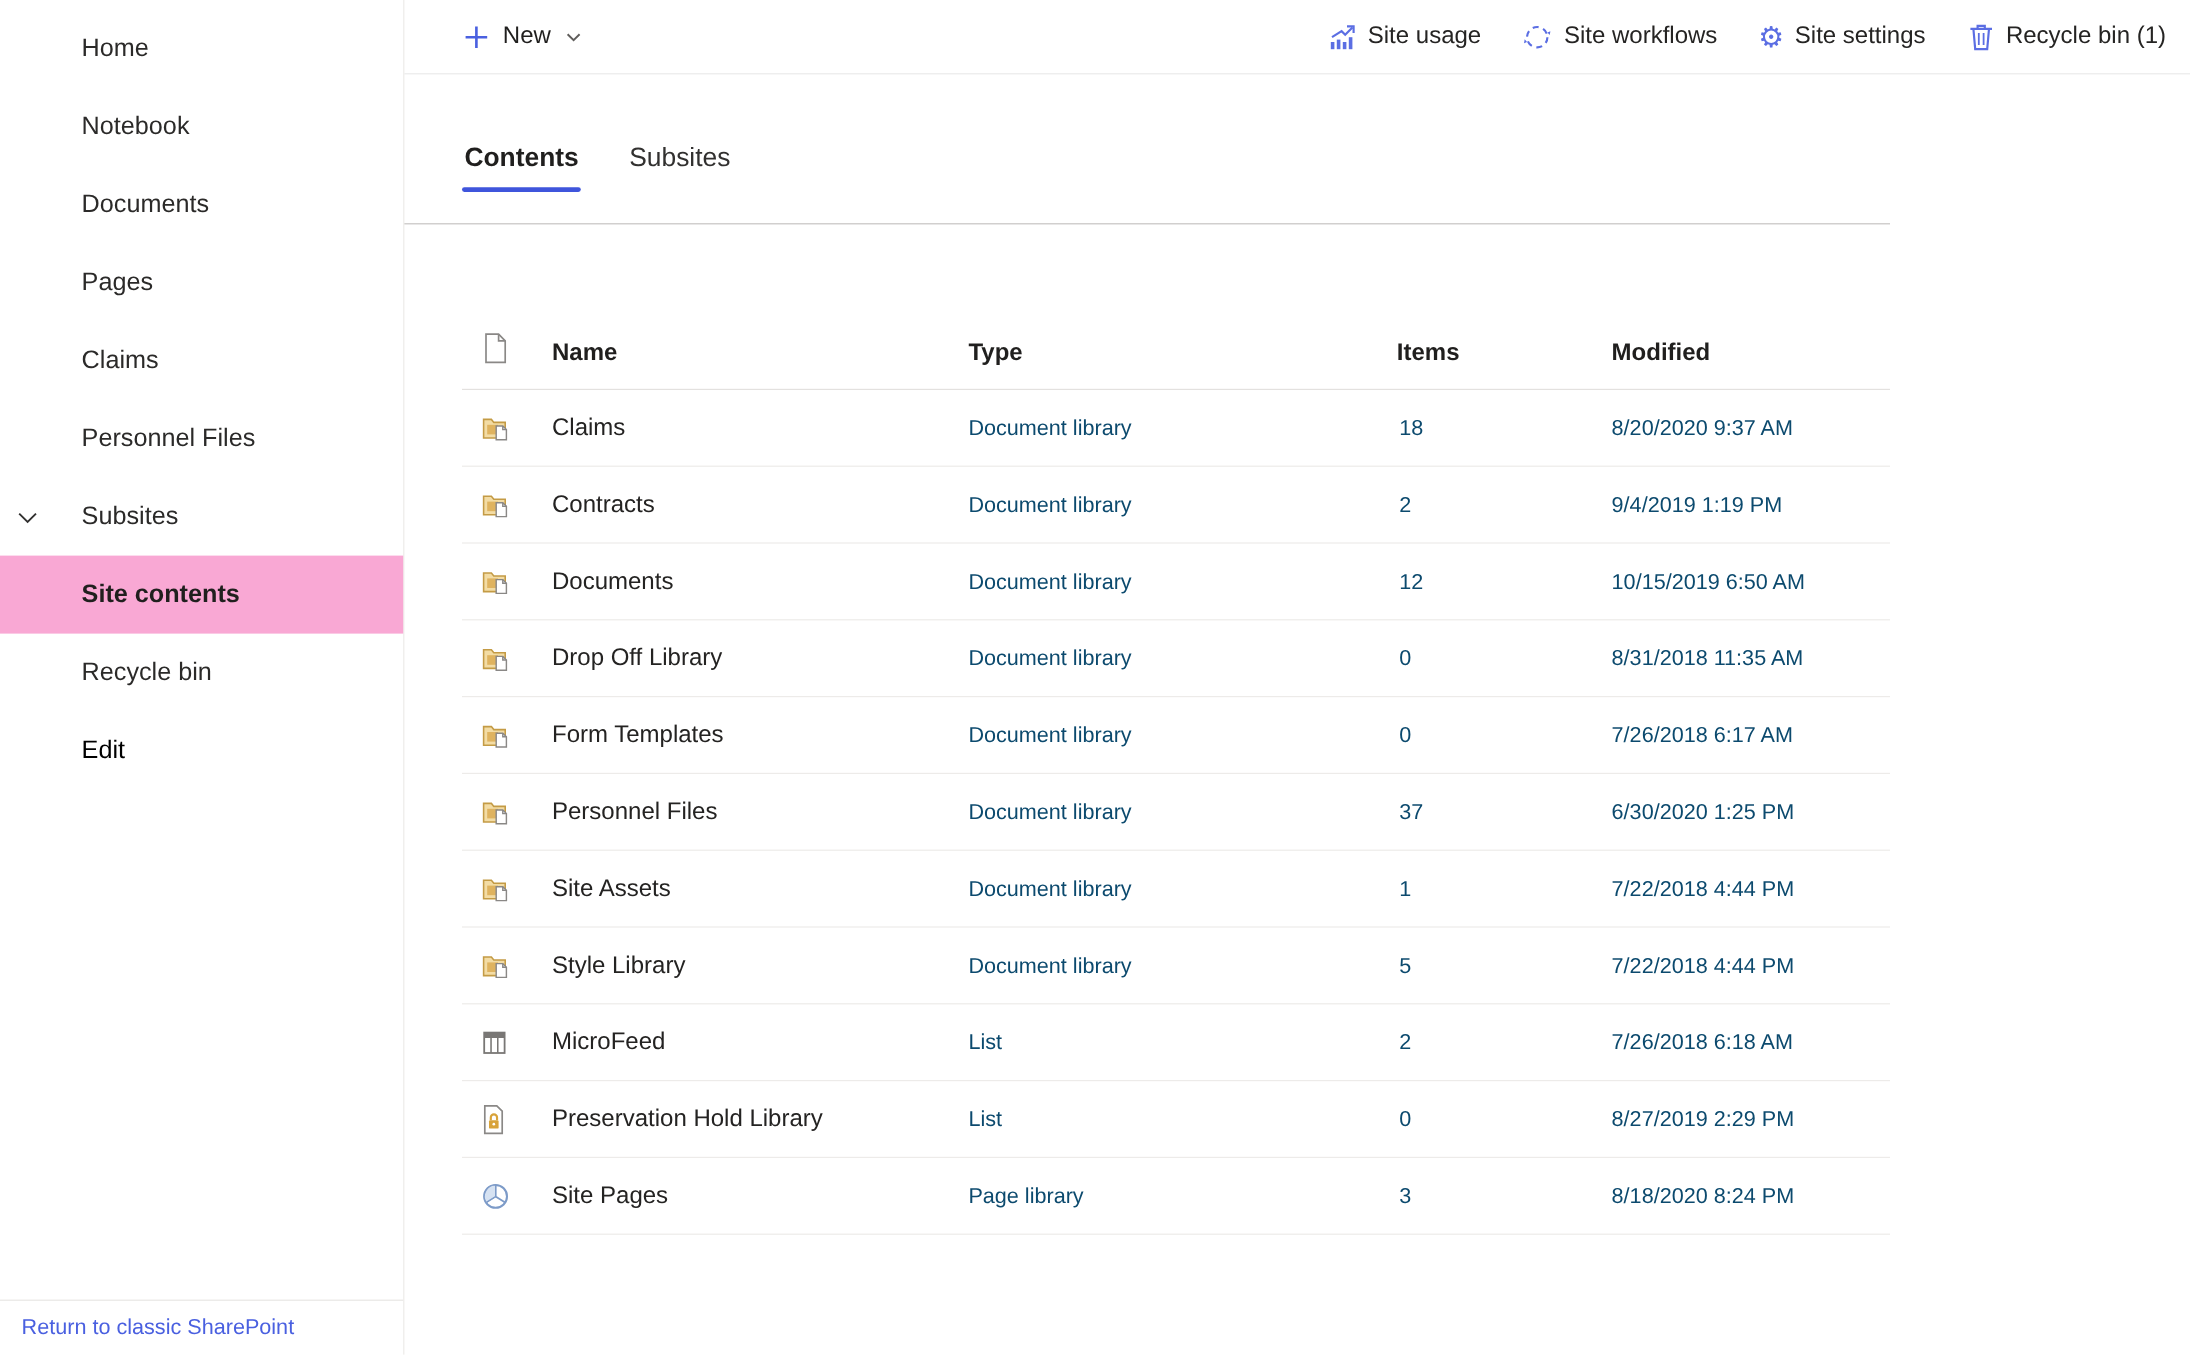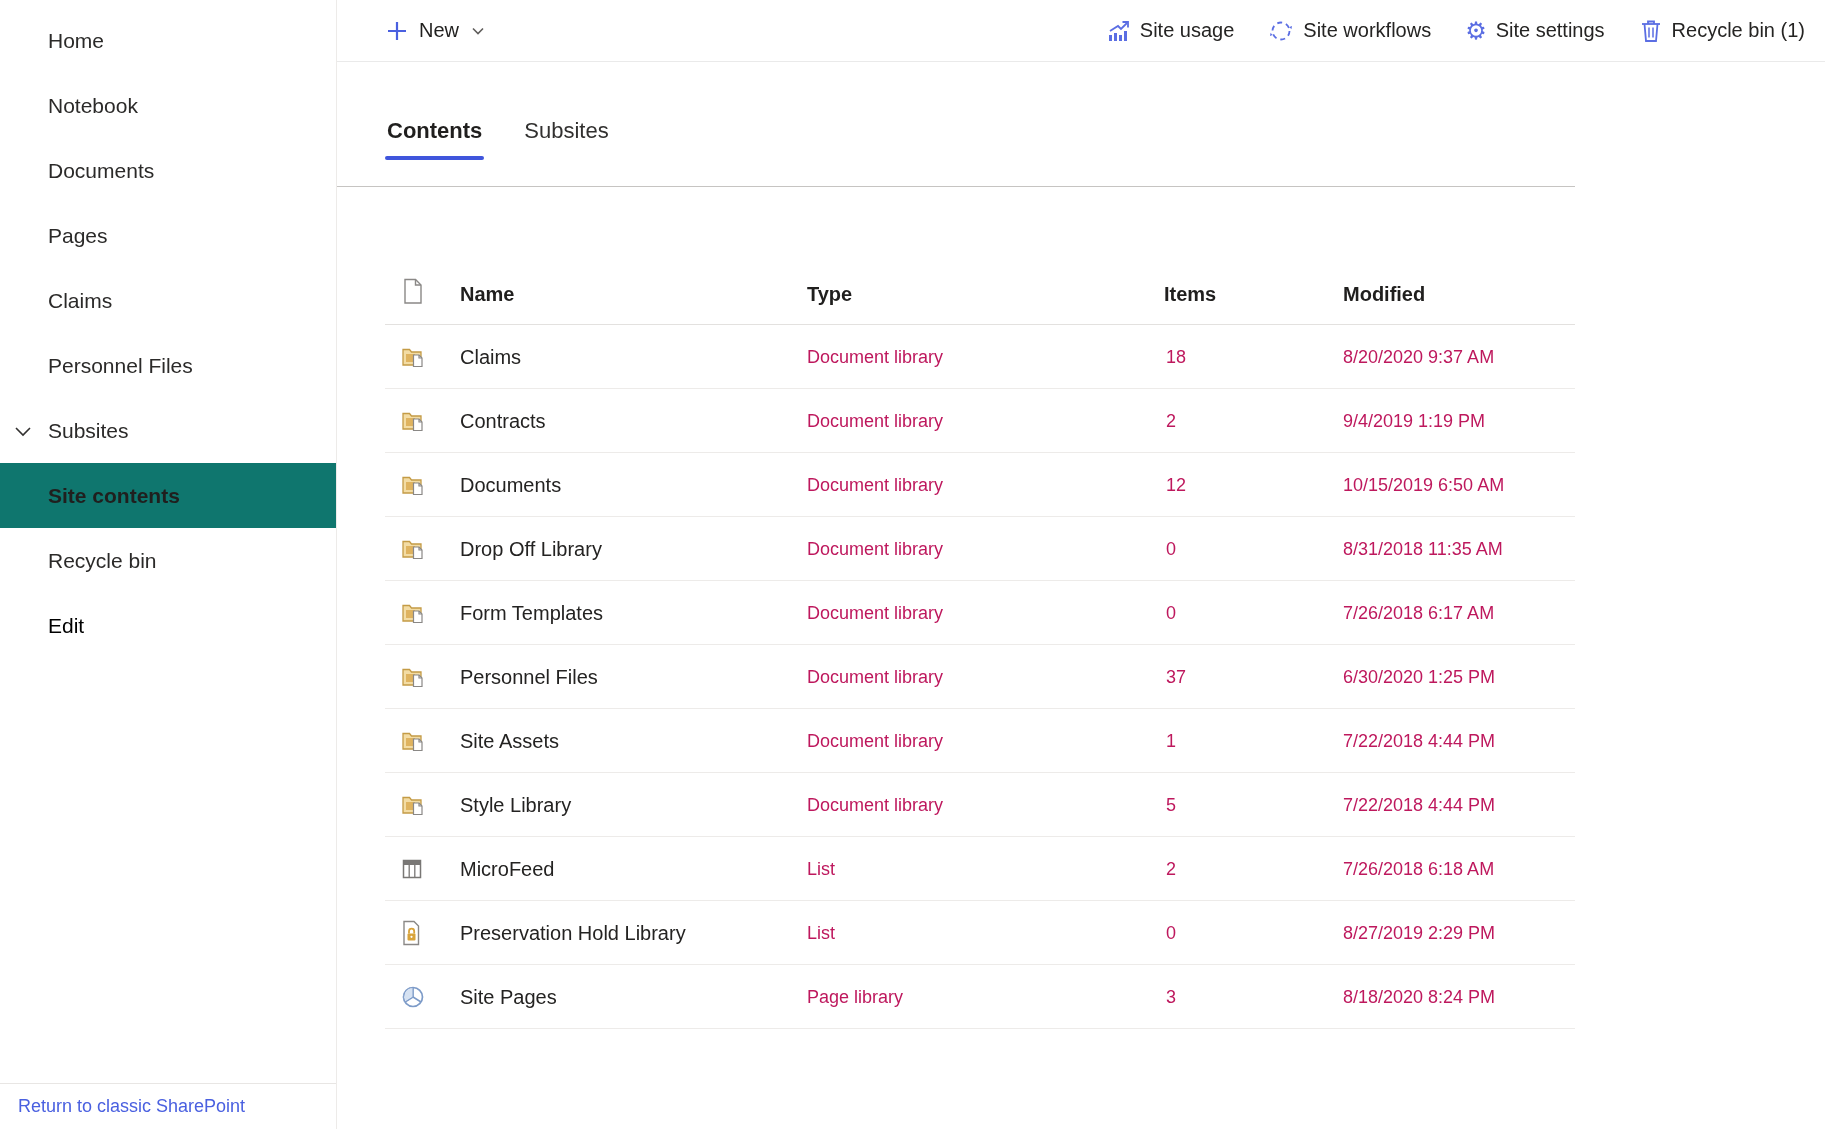--- a/index.html
+++ b/index.html
@@ -3,23 +3,23 @@
 <meta charset="utf-8">
 <style>
   * { margin:0; padding:0; box-sizing:border-box; }
   html,body { width:1825px; height:1129px; overflow:hidden; background:#fff;
     font-family:"Liberation Sans","DejaVu Sans",sans-serif; color:#201f1e; }
   .app { position:relative; width:1825px; height:1129px; display:flex; }
 
   
   aside { width:337px; height:100%; border-right:1px solid #edebe9; position:relative; background:#fff; flex:0 0 337px; }
   #side-nav { padding-top:8px; }
-  .nav-item { position:relative; height:65px; display:flex; align-items:center; padding-left:48px;
+  .nav-item { position:relative; height:65px; display:flex; align-items:center; padding-left:68px;
     font-size:21px; color:#2b2a29; cursor:pointer; }
-  .nav-item.selected { background:#0f766e; font-weight:bold; color:#201f1e; }
+  .nav-item.selected { background:#f9a8d4; font-weight:bold; color:#201f1e; }
   .nav-item.link { color:#000000; }
   .nav-chevron { position:absolute; left:12px; top:50%; transform:translateY(-50%); width:22px; height:22px; }
   .side-footer { position:absolute; left:0; bottom:0; width:100%; height:46px;
     border-top:1px solid #e8e6e4; display:flex; align-items:center; padding-left:18px; }
   .side-footer a { color:#4a60e0; font-size:18px; text-decoration:none; cursor:pointer; }
 
   
   main { flex:1; height:100%; position:relative; }
 
   .cmdbar { height:62px; border-bottom:1px solid #eaeaea; display:flex; align-items:center;
@@ -44,21 +44,21 @@
     border-bottom:1px solid #e3e1df; position:relative; font-weight:bold; font-size:20px;text-decoration:underline; }
   .col-icon { position:absolute; left:17px; bottom:14px; }
   .c-name { position:absolute; left:75px; }
   .c-type { position:absolute; left:422px; }
   .c-items { position:absolute; left:779px; }
   .c-mod { position:absolute; left:958px; }
   .trow { position:relative; height:64px; border-bottom:1px solid #edebe9; cursor:pointer; }
   .trow .cell { position:absolute; top:50%; transform:translateY(-50%); white-space:nowrap; }
   .cell.icon { left:15px; width:26px; height:26px; display:flex; align-items:center; }
   .cell.name { left:75px; font-size:20px; color:#242322; }
-  .cell.type, .cell.items, .cell.mod { font-size:18px; color:#be185d; }
+  .cell.type, .cell.items, .cell.mod { font-size:18px; color:#0c4a6e; }
   .cell.type { left:422px; }
   .cell.items { left:781px; }
   .cell.mod { left:958px; }
   .red-box { position:absolute; left:2px; top:5px; width:372px; height:52px;
     border:3px solid #e8240f; pointer-events:none; }
 </style>
 </head>
 <body>
 
 <div class="app">

